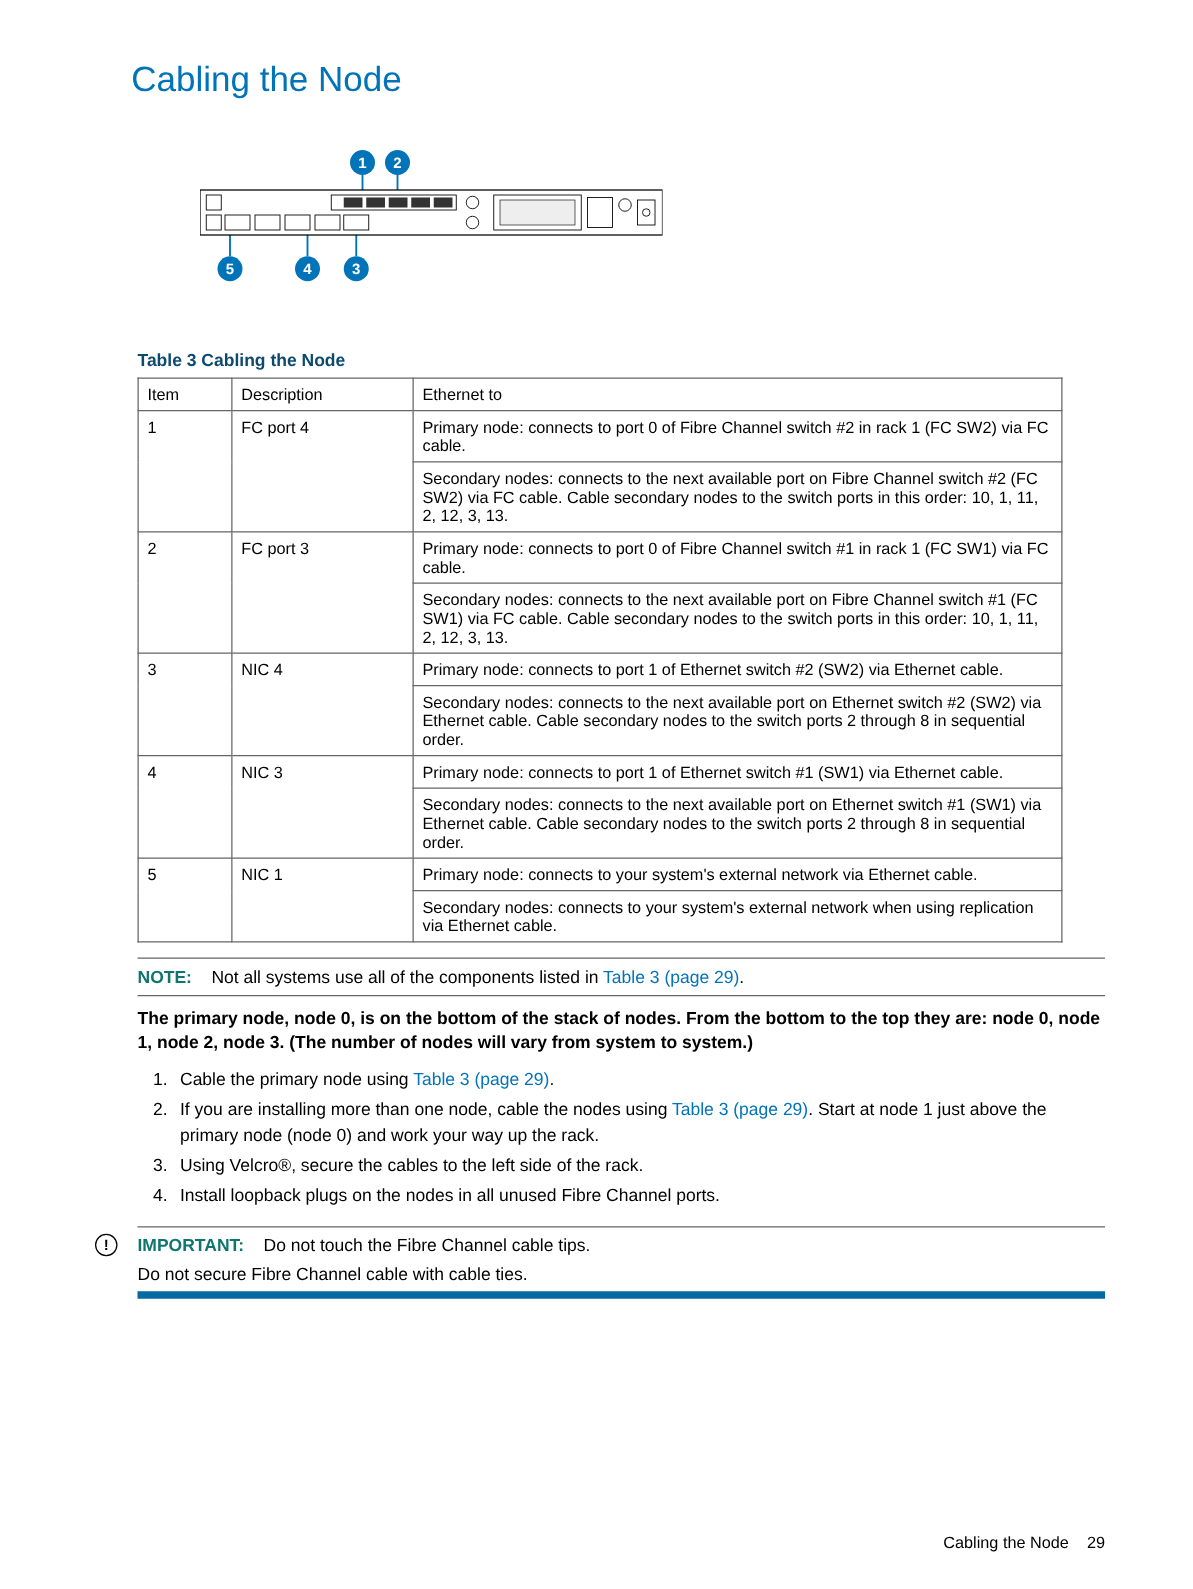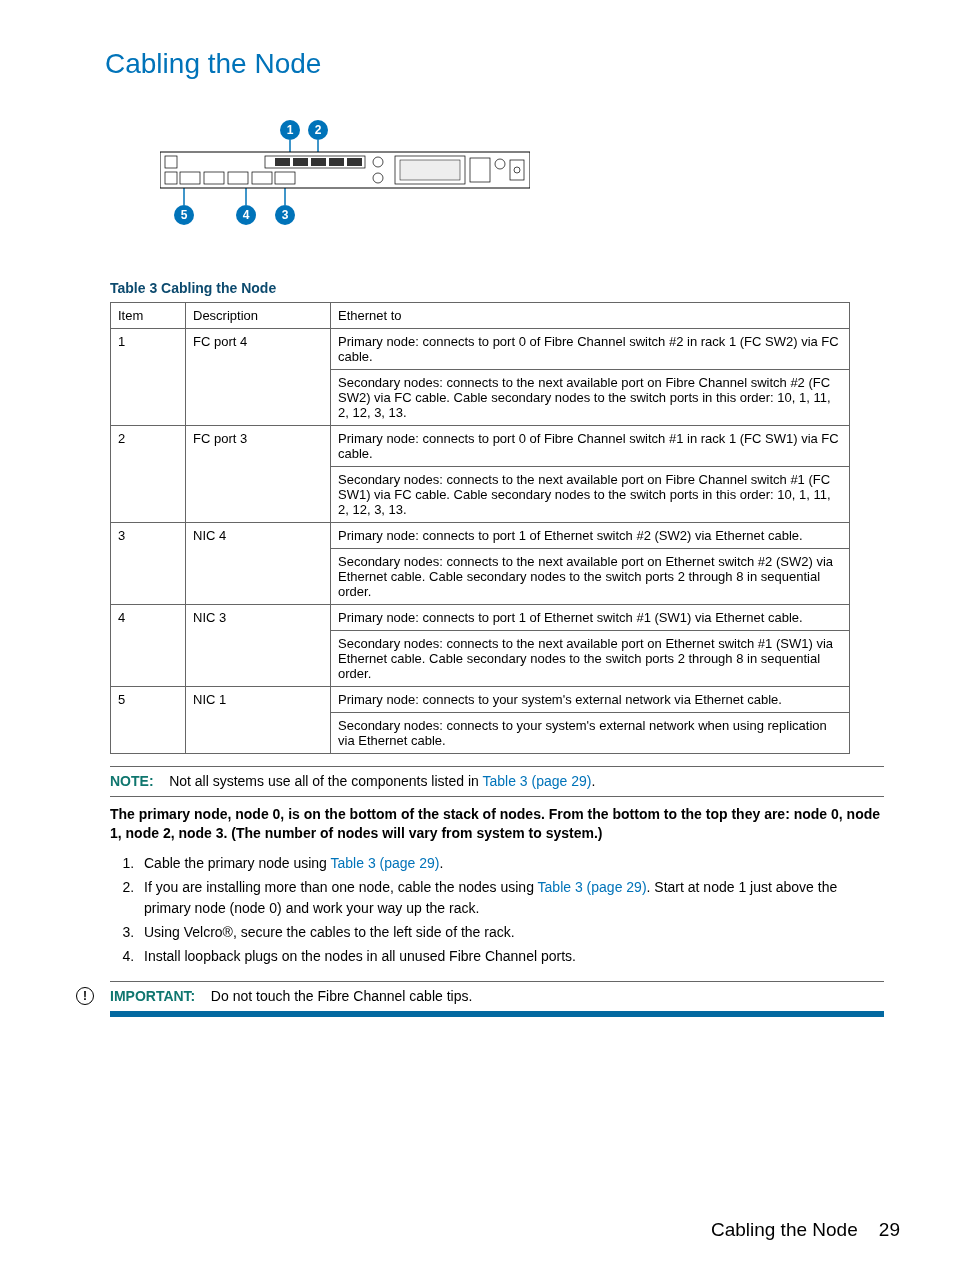--- a/index.html
+++ b/index.html
@@ -118,22 +118,22 @@
       font-weight: bold;
     }
     .important-block {
       border-top: 1px solid #666;
       border-bottom: 6px solid #0369a1;
       padding: 5px 0;
     }
     .footer {
       position: absolute;
       bottom: 30px;
-      right: 54px;
-      font-size: 19px;
+      right: 70px;
+      font-size: 13px;
     }
   </style>
 </head>
 <body>
 
 <h1 class="page-title">Cabling the Node</h1>
 
 <div class="diagram-area">
   <div class="rack-svg">
     <span class="callout" style="left:120px; top:0;">1</span>
@@ -238,19 +238,20 @@
     <li><span>If you are installing more than one node, cable the nodes using </span><span class="link">Table 3 (page 29)</span><span>. Start at node 1 just above the primary node (node 0) and work your way up the rack.</span></li>
     <li>Using Velcro®, secure the cables to the left side of the rack.</li>
     <li>Install loopback plugs on the nodes in all unused Fibre Channel ports.</li>
   </ol>
 
 <div class="important-wrapper">
   <div class="important-icon">!</div>
   <div class="important-block">
     <span class="important-label">IMPORTANT:</span>&nbsp;&nbsp;&nbsp;
     <span>Do not touch the Fibre Channel cable tips.</span>
+    <div style="margin-top:4px;">Do not secure Fibre Channel cable with cable ties.</div>
   </div>
 </div>
 
 <div class="footer">
   <span>Cabling the Node</span>&nbsp;&nbsp;&nbsp;
   <span>29</span>
 </div>
 
 </body></html>

